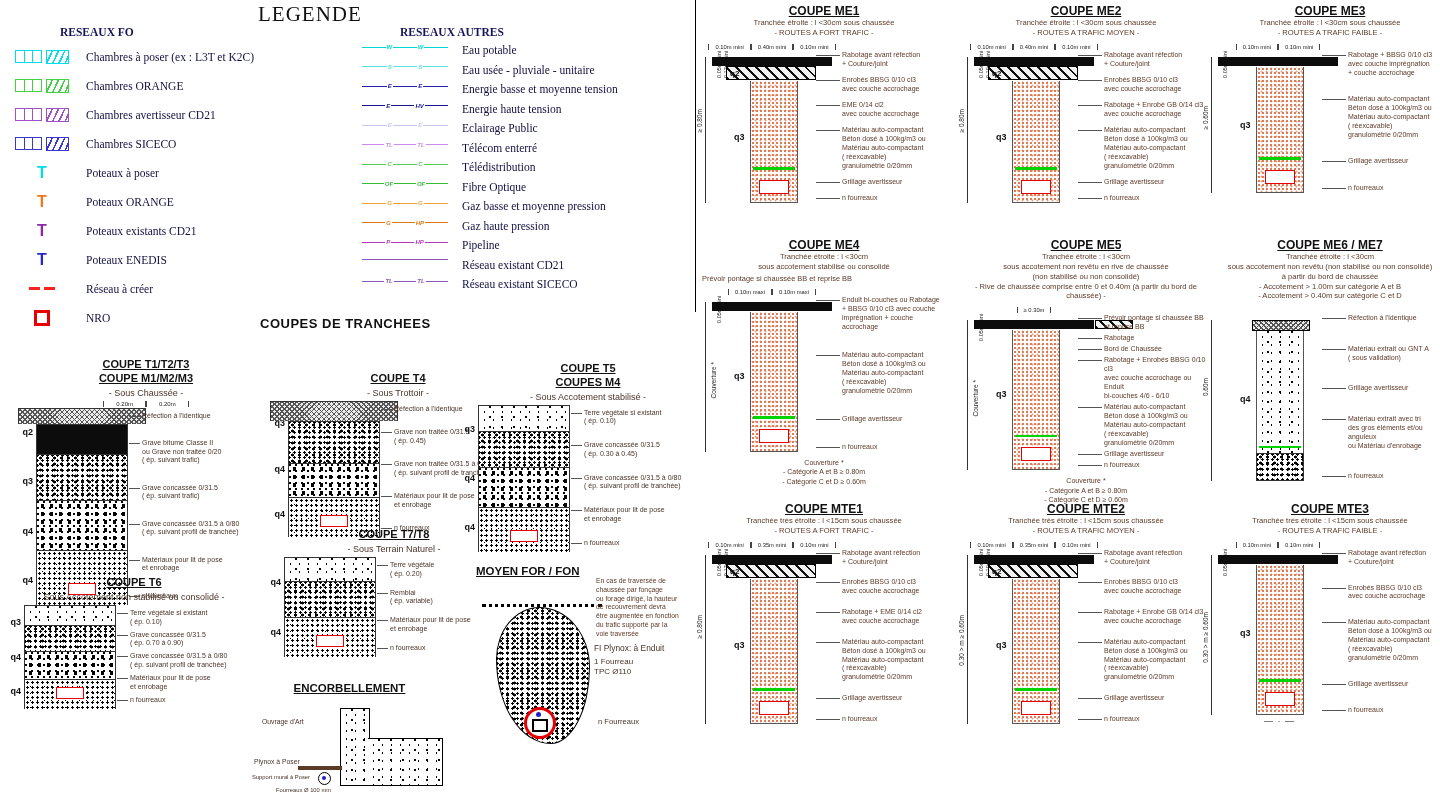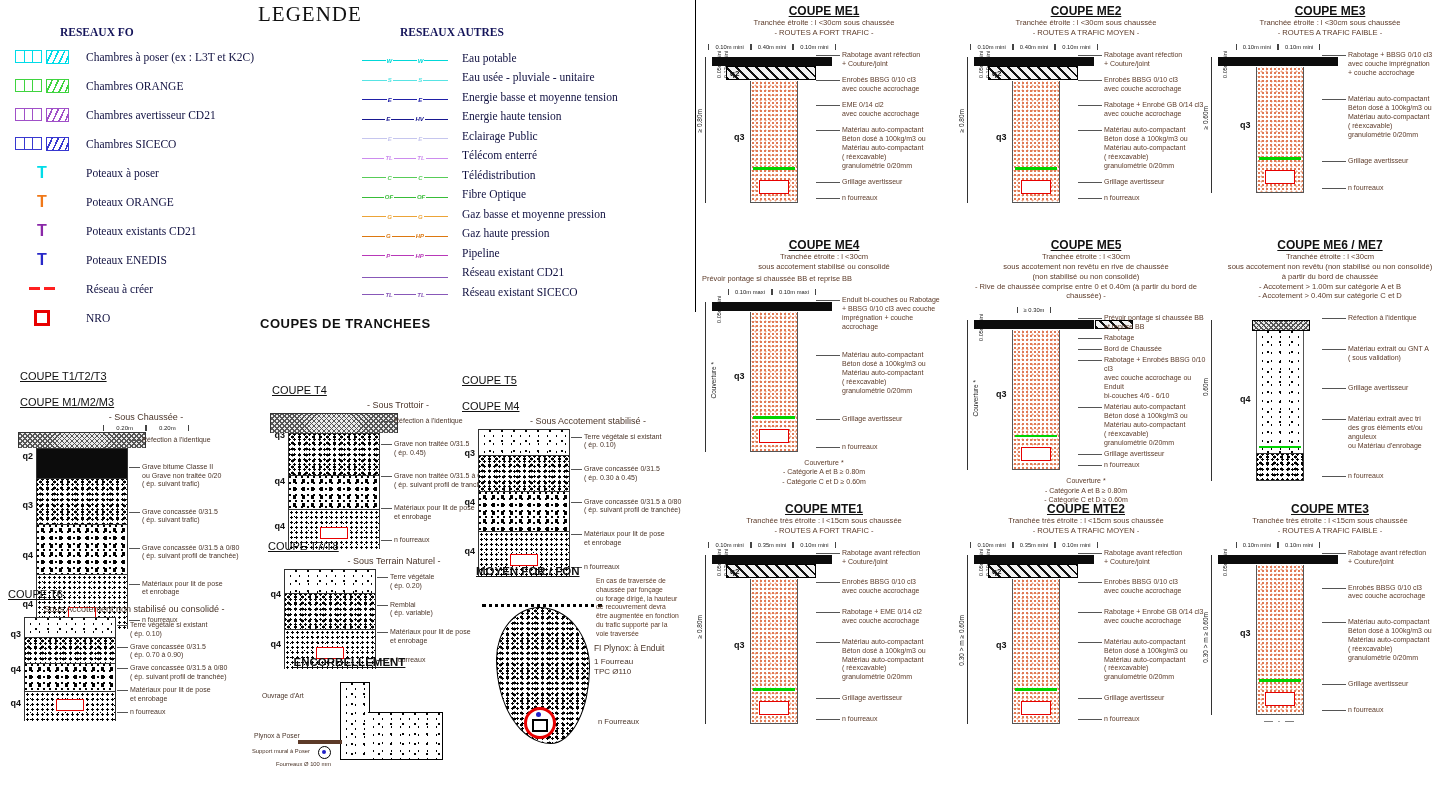--- a/index.html
+++ b/index.html
@@ -21,28 +21,28 @@
   .fo-row{display:flex;align-items:center;height:29px;}
   .fo-sym{width:72px;display:flex;align-items:center;justify-content:center;gap:4px;}
   .fo-lbl{font-family:"Liberation Serif",serif;font-size:11.5px;color:#101040;padding-left:8px;}
   .ch1{width:25px;height:11px;border:1.6px solid;display:flex;}
   .ch1 i{flex:1;border-right:1.4px solid;}
   .ch1 i:last-child{border-right:none;}
   .ch2{width:21px;height:12px;border:1.6px solid;}
   .pole{font-weight:900;font-size:16px;line-height:1;}
   .dash{width:11px;height:3.5px;background:#ff2020;display:inline-block;}
   .nro{width:10px;height:10px;border:3px solid #e80000;}
-  .au-row{display:flex;align-items:flex-end;height:19.5px;}
+  .au-row{display:flex;align-items:flex-start;height:19.5px;}
   .lsample{width:86px;display:flex;align-items:center;}
   .lseg{flex:1;border-top:1.5px solid;}
   .lmk{font-size:6px;font-weight:bold;padding:0 1px;line-height:1;}
   .au-lbl{font-family:"Liberation Serif",serif;font-size:11.5px;color:#101040;padding-left:14px;}
   .coupes-title{font-weight:bold;font-size:13px;color:#111;letter-spacing:.5px;}
   
-  .tcard .tt{font-weight:normal;font-size:11px;text-decoration:underline;color:#111;line-height:1.25;margin-top:12px;}
+  .tcard .tt{font-weight:bold;font-size:11px;text-decoration:underline;text-align:center;color:#111;line-height:1.25;}
   .tcard .sub{font-size:9px;color:#4a3428;text-align:center;margin:2px 0 3px;}
   .tcard .dims{display:flex;justify-content:center;font-size:6px;color:#222;margin-bottom:1px;}
   .tcard .dims span{border-left:1px solid #444;border-right:1px solid #444;padding:0 12px;}
   .tbody{display:flex;}
   .qcol{width:16px;display:flex;flex-direction:column;justify-content:space-around;align-items:flex-end;font-weight:bold;font-size:9px;color:#111;padding-right:3px;box-sizing:border-box;}
   .tcol{width:92px;display:flex;flex-direction:column;position:relative;}
   .tlayer{width:100%;box-sizing:border-box;border:1px solid #333;border-bottom:none;}
   .tlayer:last-child{border-bottom:1px solid #333;}
   .tlayer.wide{width:128px;margin-left:-18px;}
   .tfour{position:absolute;left:50%;transform:translateX(-50%);bottom:10px;width:26px;height:10px;border:1.6px solid #e80000;background:#fff;}
@@ -382,21 +382,21 @@
           </div>
           <div class="tlabels"><div class="tlbl">Terre végétale
 ( ép. 0.20)</div><div class="tlbl">Remblai
 ( ép. variable)</div><div class="tlbl">Matériaux pour lit de pose
 et enrobage</div><div class="tlbl">n fourreaux</div></div>
         </div>
       </div>
       <div class="tcard abs" style="left: 462px; top: 362px; width: 252px;">
         <div>
           <div class="tt">COUPE T5</div>
-          <div class="tt">COUPE M4</div>
+          <div class="tt">COUPES M4</div>
         </div>
         <div class="sub">- Sous Accotement stabilisé -</div>
         <div class="tbody">
           <div class="qcol">
             <span>q3</span>
             <span>q4</span>
             <span>q4</span>
           </div>
           <div class="tcol">
             <div class="tlayer tex-topsoil" style="height: 26px;"></div>
@@ -432,21 +432,21 @@
           </div>
           <div class="tlabels"><div class="tlbl">Terre végétale si existant
 ( ép. 0.10)</div><div class="tlbl">Grave concassée 0/31.5
 ( ép. 0.70 à 0.90)</div><div class="tlbl">Grave concassée 0/31.5 à 0/80
 ( ép. suivant profil de tranchée)</div><div class="tlbl">Matériaux pour lit de pose
 et enrobage</div><div class="tlbl">n fourreaux</div></div>
         </div>
       </div>
     </div>
 
-  <div class="abs" style="left:252px;top:656px;width:195px">
+  <div class="abs" style="left:252px;top:682px;width:195px">
     <div class="enc-title">ENCORBELLEMENT</div>
     <div style="position:relative;height:100px">
       <div class="abs tex-topsoil" style="left:88px;top:14px;width:28px;height:76px;border:1px solid #000"></div>
       <div class="abs tex-topsoil" style="left:116px;top:44px;width:74px;height:46px;border:1px solid #000;border-left:none"></div>
       <div class="abs" style="left:46px;top:72px;width:44px;height:4px;background:#5c3a28"></div>
       <div class="abs" style="left:66px;top:78px;width:11px;height:11px;border:1px solid #000;border-radius:50%;background:#fff">
         <i class="abs" style="left:3px;top:3px;width:4px;height:4px;border-radius:50%;background:#2020c8"></i>
       </div>
       <div class="smalllbl abs" style="left:10px;top:24px">Ouvrage d'Art</div>
       <div class="smalllbl abs" style="left:2px;top:64px">Plynox à Poser</div>

